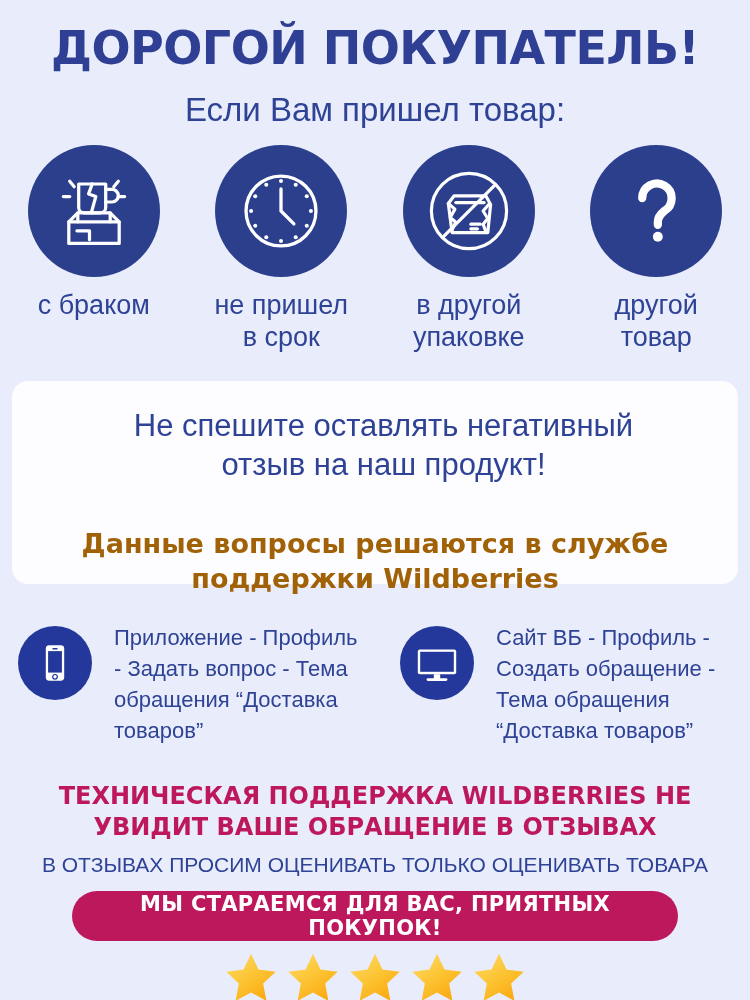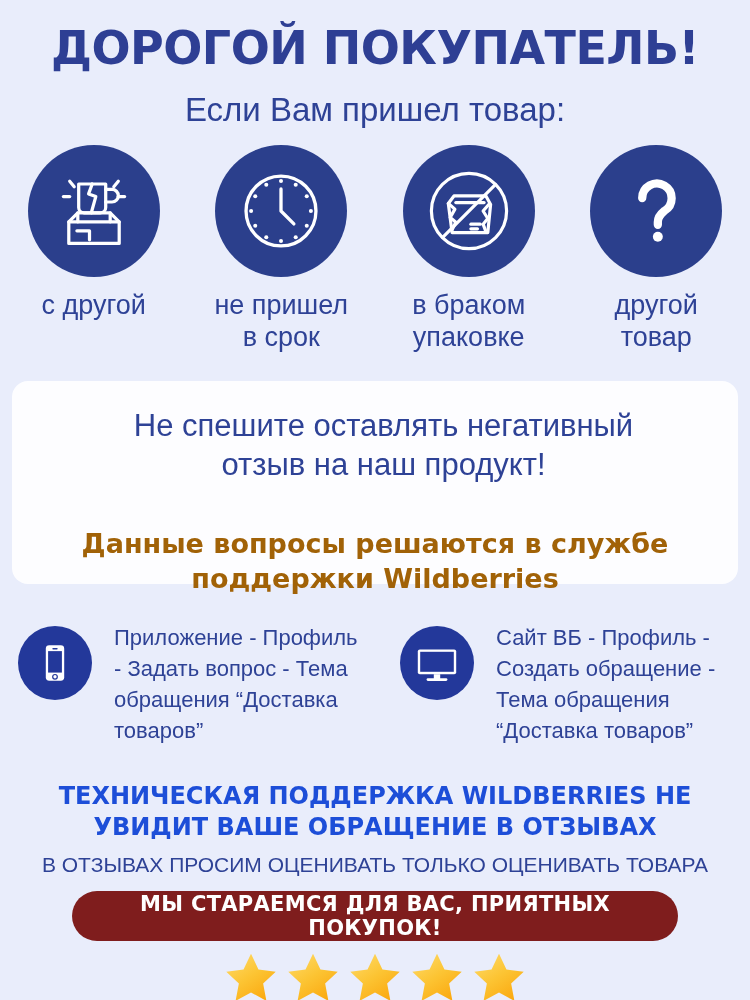--- a/index.html
+++ b/index.html
@@ -172,21 +172,21 @@
   
   .notice-bold {
     position: absolute;
     top: 781px;
     left: 0;
     width: 750px;
     text-align: center;
     font-size: 24px;
     line-height: 31px;
     font-weight: 700;
-    color: #1d4ed8;
+    color: #be185d;
     white-space: pre-line;
     font-family: "DejaVu Sans", "Liberation Sans", sans-serif;
     letter-spacing: 0px;
   }
 
   .notice-thin {
     position: absolute;
     top: 852px;
     left: 0;
     width: 750px;
@@ -198,21 +198,21 @@
   }
 
   
   .cta {
     position: absolute;
     left: 72px;
     top: 891px;
     width: 606px;
     height: 50px;
     border-radius: 25px;
-    background: #7f1d1d;
+    background: #be185d;
     border: none;
     color: #ffffff;
     font-size: 21px;
     font-weight: 700;
     letter-spacing: 0.3px;
     font-family: "DejaVu Sans", "Liberation Sans", sans-serif;
     display: flex;
     align-items: center;
     justify-content: center;
     cursor: pointer;
@@ -262,21 +262,21 @@
           <path d="M22 62 l10 -10 h36 l10 10"></path>
 
           <path d="M22 62 h56 v24 h-56 z"></path>
 
           <path d="M32 52 v10"></path>
           <path d="M68 52 v10"></path>
 
           <path d="M31 72 h14 v10"></path>
         </svg>
       </div>
-      <div class="icon-label">с другой</div>
+      <div class="icon-label">с браком</div>
     </div>
 
     <div class="icon-col">
       <div class="circle">
         <svg width="92" height="92" viewBox="0 0 100 100" fill="none" stroke="#ffffff" stroke-width="3.6" stroke-linecap="round" stroke-linejoin="round">
           <circle cx="50" cy="50" r="38"></circle>
           <path d="M50 26 v24 l14 14"></path>
           <circle cx="50" cy="17.5" r="2.2" fill="#fff" stroke="none"></circle>
           <circle cx="66" cy="21.5" r="2.2" fill="#fff" stroke="none"></circle>
           <circle cx="78" cy="34" r="2.2" fill="#fff" stroke="none"></circle>
@@ -303,21 +303,21 @@
           <path d="M28 42 l7 6 l-5 9 l6 5 l-4 8"></path>
           <path d="M71 43 l-6 7 l5 8 l-5 6 l3 8"></path>
           <path d="M36 41 h30"></path>
           <path d="M52 64 h10"></path>
           <path d="M52 69 h7"></path>
 
           <circle cx="50" cy="50" r="40"></circle>
           <path d="M22 78 L78 22"></path>
         </svg>
       </div>
-      <div class="icon-label">в браком
+      <div class="icon-label">в другой
 упаковке</div>
     </div>
 
     <div class="icon-col">
       <div class="circle">
         <svg width="92" height="92" viewBox="0 0 100 100" fill="none">
           <path d="M35 36 a16 16 0 1 1 24 14 c-5 4 -7 7 -7 12 v3" stroke="#ffffff" stroke-width="9" stroke-linecap="round" fill="none"></path>
           <circle cx="52" cy="78" r="5.4" fill="#ffffff"></circle>
         </svg>
       </div>

